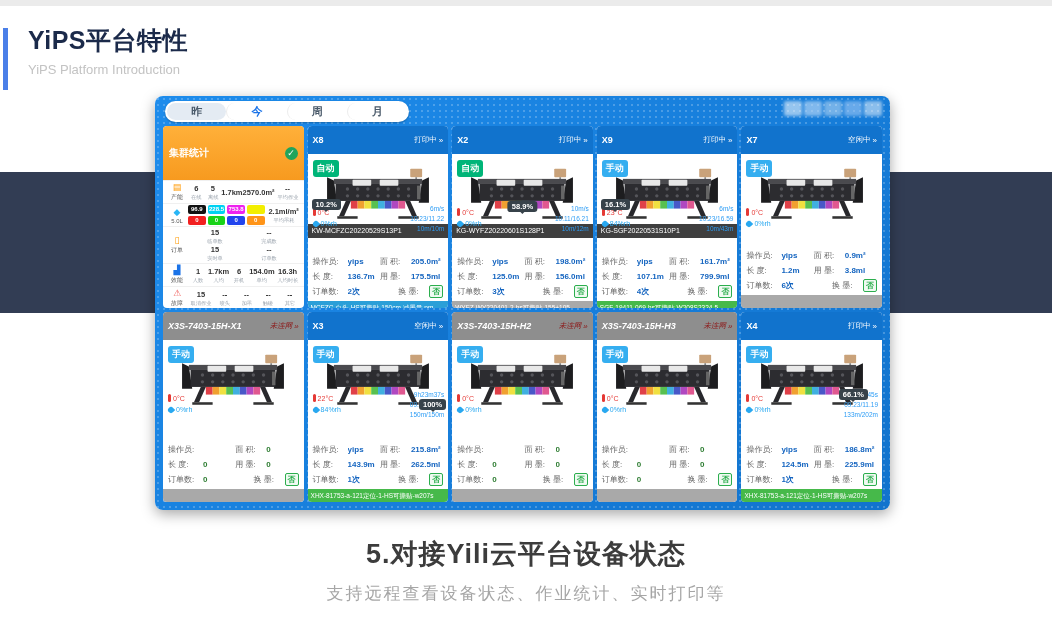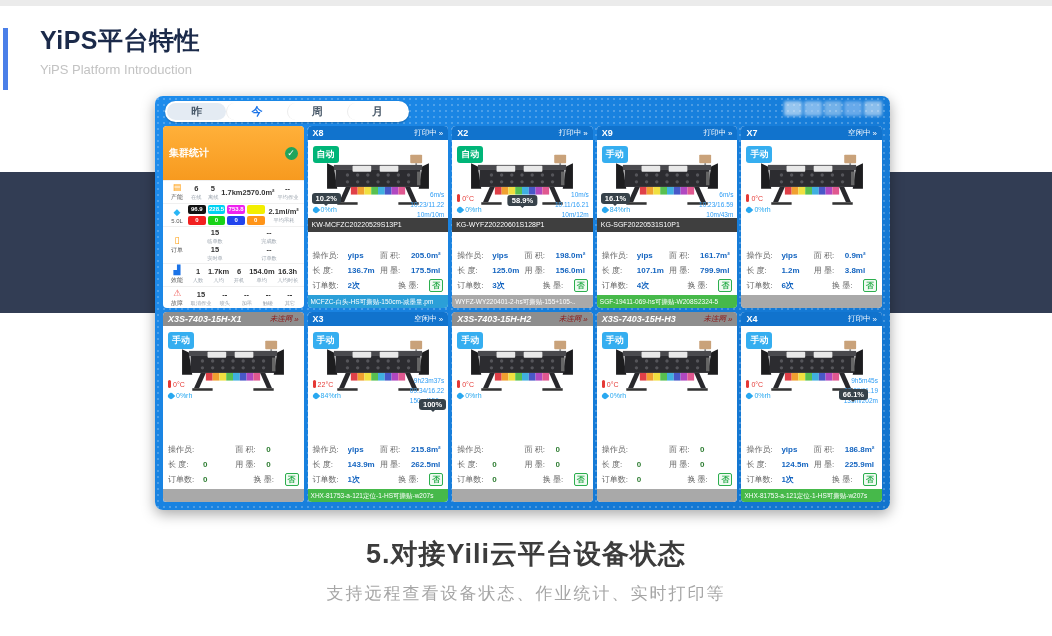--- a/index.html
+++ b/index.html
@@ -3,21 +3,21 @@
 <meta charset="utf-8">
 <style>
   html,body{margin:0;padding:0;}
   body{
     width:1052px;height:636px;position:relative;overflow:hidden;
     background:#ffffff;
     font-family:"Liberation Sans","DejaVu Sans",sans-serif;
   }
   .top-line{position:absolute;top:0;left:0;right:0;height:6px;background:#ebebeb;}
   .accent-bar{position:absolute;left:3px;top:28px;width:5px;height:62px;background:var(--accent_blue,#4a7fe8);}
-  .slide-header{position:absolute;left:40px;top:24px;}
+  .slide-header{position:absolute;left:28px;top:24px;}
   .slide-title{margin:0;font-size:25px;font-weight:bold;color:#1b2a4a;letter-spacing:.5px;}
   .slide-subtitle{margin:5px 0 0;font-size:13px;color:#c3c3c3;}
 
   .dark-band{position:absolute;left:0;top:172px;width:1052px;height:141px;background:var(--band_navy,#323d54);}
 
   
   .dashboard{
     position:absolute;left:155px;top:96px;width:735px;height:414px;border-radius:8px;
     background-image:radial-gradient(rgba(255,255,255,.22) 1px,rgba(0,0,0,0) 1px),linear-gradient(135deg,#1e8cec,#1173cd);
     background-size:6px 6px,100% 100%;
@@ -52,21 +52,21 @@
   .scell{flex:1;text-align:center;}
   .two .scell{flex:0 0 48%;}
   .sv{font-size:7.5px;color:#333;font-weight:bold;display:block;line-height:9px;white-space:nowrap;}
   .sl{font-size:6.5px;color:#9aa3ad;display:block;transform:scale(.8);white-space:nowrap;line-height:8px;}
   .inkwrap{flex:1;display:grid;grid-template-columns:repeat(4,1fr) 34px;gap:2px;align-items:center;}
   .chip{height:9px;border-radius:2px;color:#fff;font-size:6px;line-height:9px;text-align:center;font-weight:bold;overflow:hidden;}
   .side-cell{grid-column:5;grid-row:1 / 3;text-align:center;}
 
   
   .card{background:#fff;border-radius:4px;display:flex;flex-direction:column;overflow:hidden;position:relative;cursor:pointer;}
-  .card-head{height:14px;background:#1173cd;color:#fff;display:flex;justify-content:space-between;align-items:center;
+  .card-head{height:28px;background:#1173cd;color:#fff;display:flex;justify-content:space-between;align-items:center;
     padding:0 5px;font-size:9px;font-weight:bold;flex-shrink:0;}
   .card-head.off{background:#8e8e8e;font-style:italic;}
   .card-head.off .card-status{color:#8d1a1a;}
   .card-status{font-size:7.5px;font-weight:normal;display:flex;gap:2px;align-items:center;}
   .st-ic{font-size:8px;}
   .pz{flex:1;position:relative;min-height:70px;}
   .mode-badge{position:absolute;top:6px;left:5px;color:#fff;font-size:9px;padding:2px 4px;border-radius:3px;font-weight:bold;z-index:2;}
   .mode-badge.auto{background:var(--auto_green,#00b578);}
   .mode-badge.manual{background:var(--manual_blue,#35aef0);}
   .env{position:absolute;left:5px;top:54px;font-size:7px;z-index:2;}

